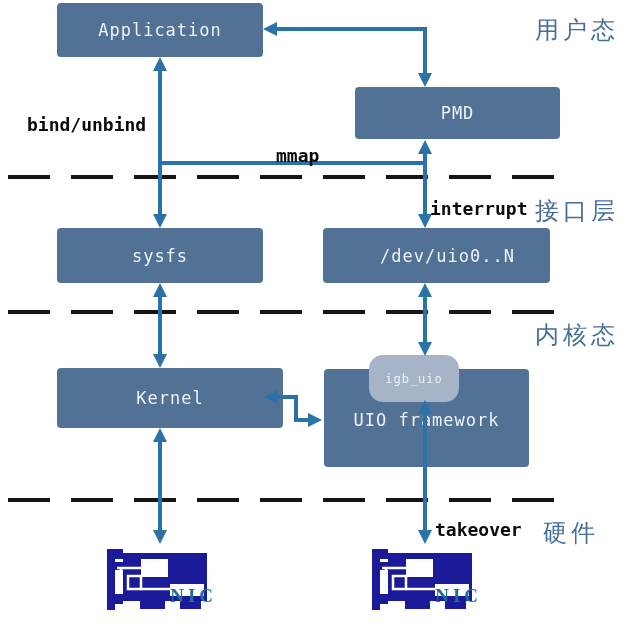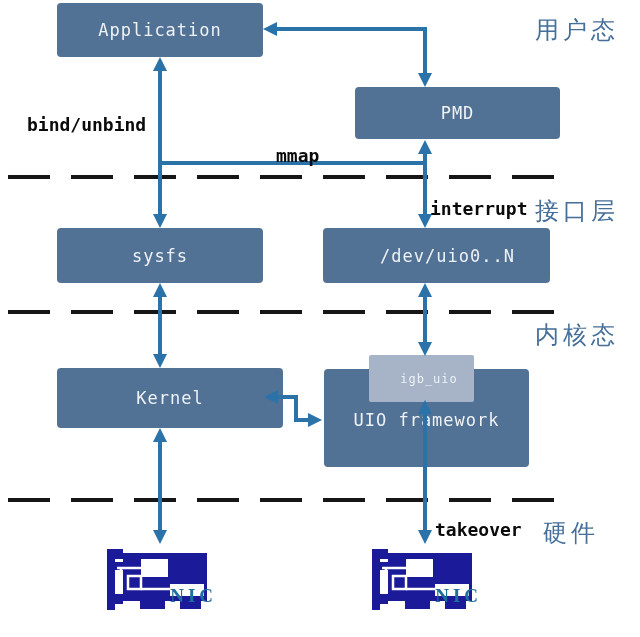--- a/index.html
+++ b/index.html
@@ -11,21 +11,21 @@
         color:var(--node-text,#eef2f6);font-size:17px;letter-spacing:1px;}
   .node.app    {left:57px;  top:3px;   width:206px; height:54px;}
   .node.pmd    {left:323px; top:87px;  width:205px; height:52px;margin-left:32px;}
   .node.sysfs  {left:57px;  top:228px; width:206px; height:55px;align-items:center;}
   .node.devuio {left:323px; top:228px; width:205px; height:55px;padding-left:22px;}
   .node.kernel {left:57px;  top:368px; width:226px; height:60px;}
   .node.uiofw  {left:324px; top:369px; width:205px; height:98px;
                 align-items:flex-start;padding-top:0;}
   .node.uiofw span{margin-top:41px;}
   .node.igbuio {left:369px; top:355px; width:90px; height:47px;z-index:3;
-                background:var(--igb-fill,#a7b3c7);border-radius:2px;font-size:12px;padding-left:15px;}
+                background:var(--igb-fill,#a7b3c7);border-radius:14px;font-size:12px;}
   .edge-label{position:absolute;z-index:6;color:var(--edge-label,#0a0a0a);
               font-weight:bold;font-size:18px;white-space:nowrap;}
   .lbl-bind {left:27px;  top:114px;}
   .lbl-mmap {left:268px; top:145px;margin-left:8px;}
   .lbl-intr {left:430px; top:198px;}
   .lbl-take {left:435px; top:519px;}
   .layer-label{position:absolute;z-index:6;color:var(--layer-label,#456e99);
                font-size:24px;letter-spacing:4px;white-space:nowrap;
                font-family:"DejaVu Sans","Liberation Sans",sans-serif;}
   .lay-user {left:535px; top:14px;}

